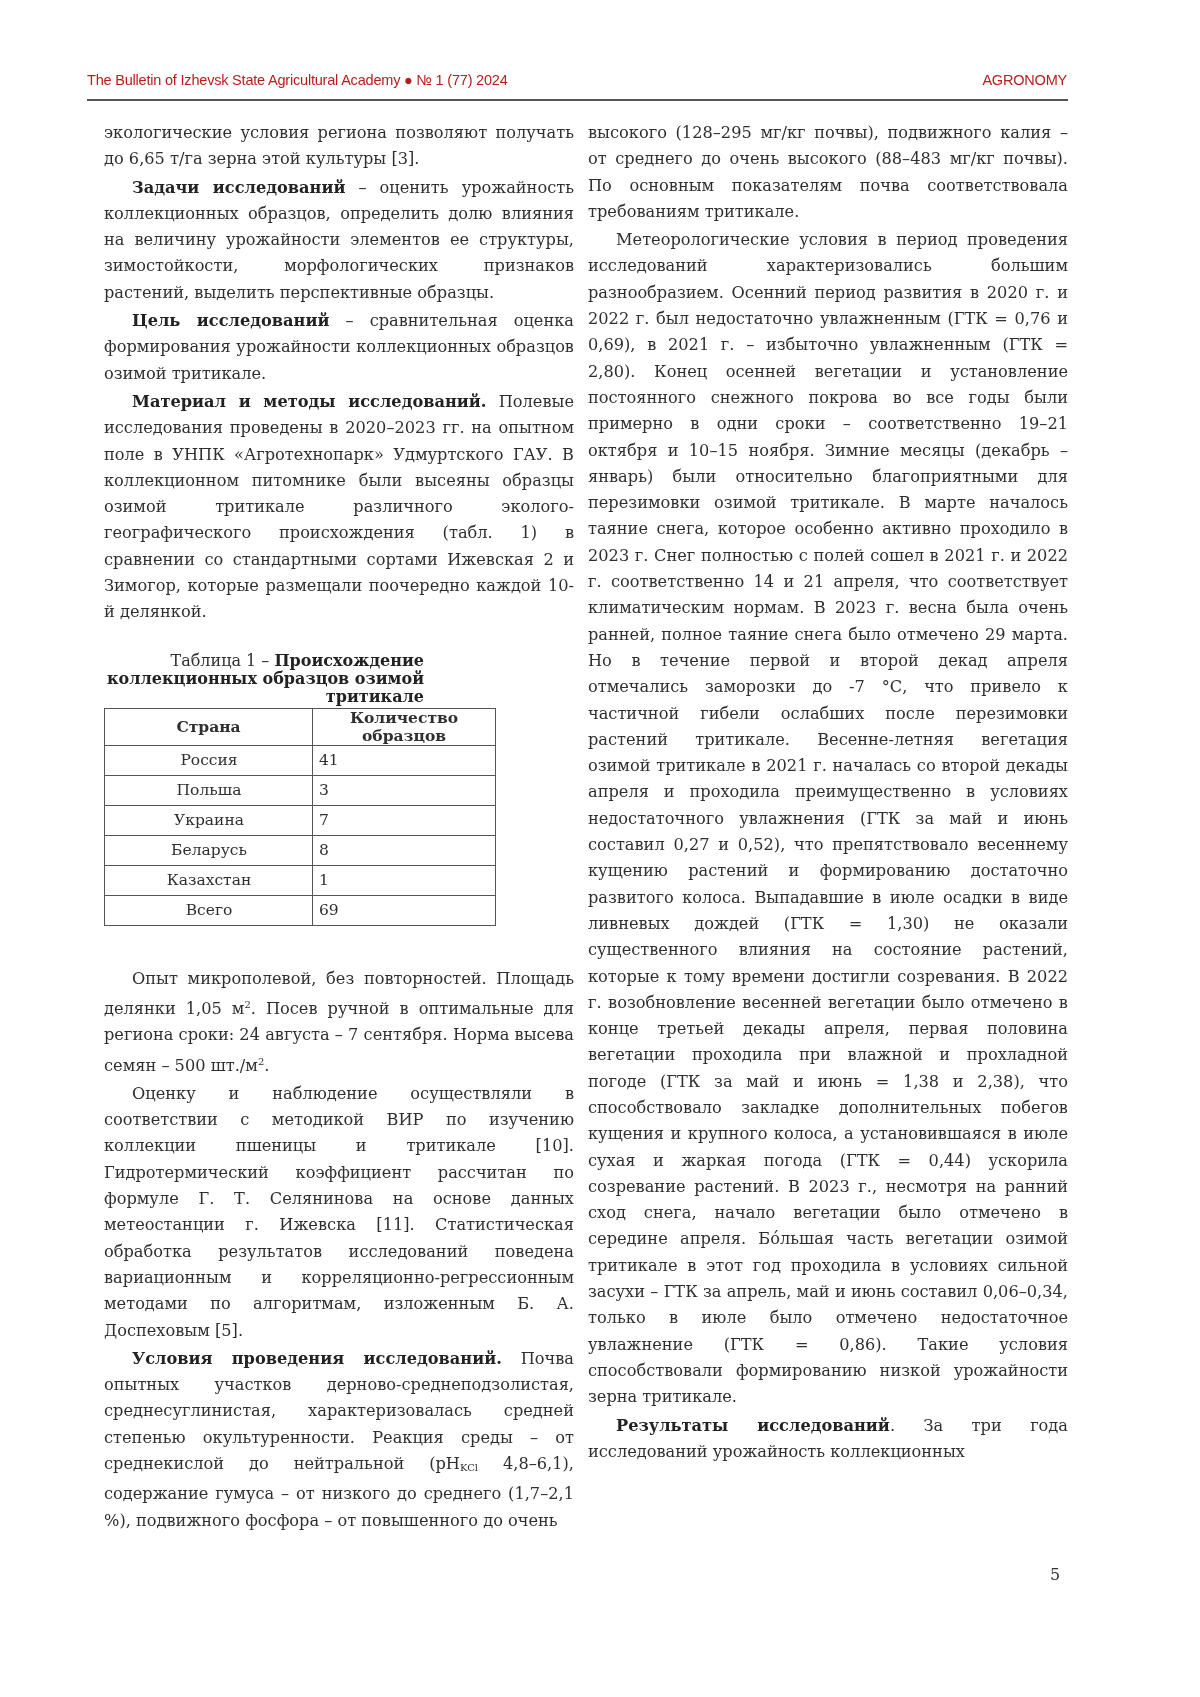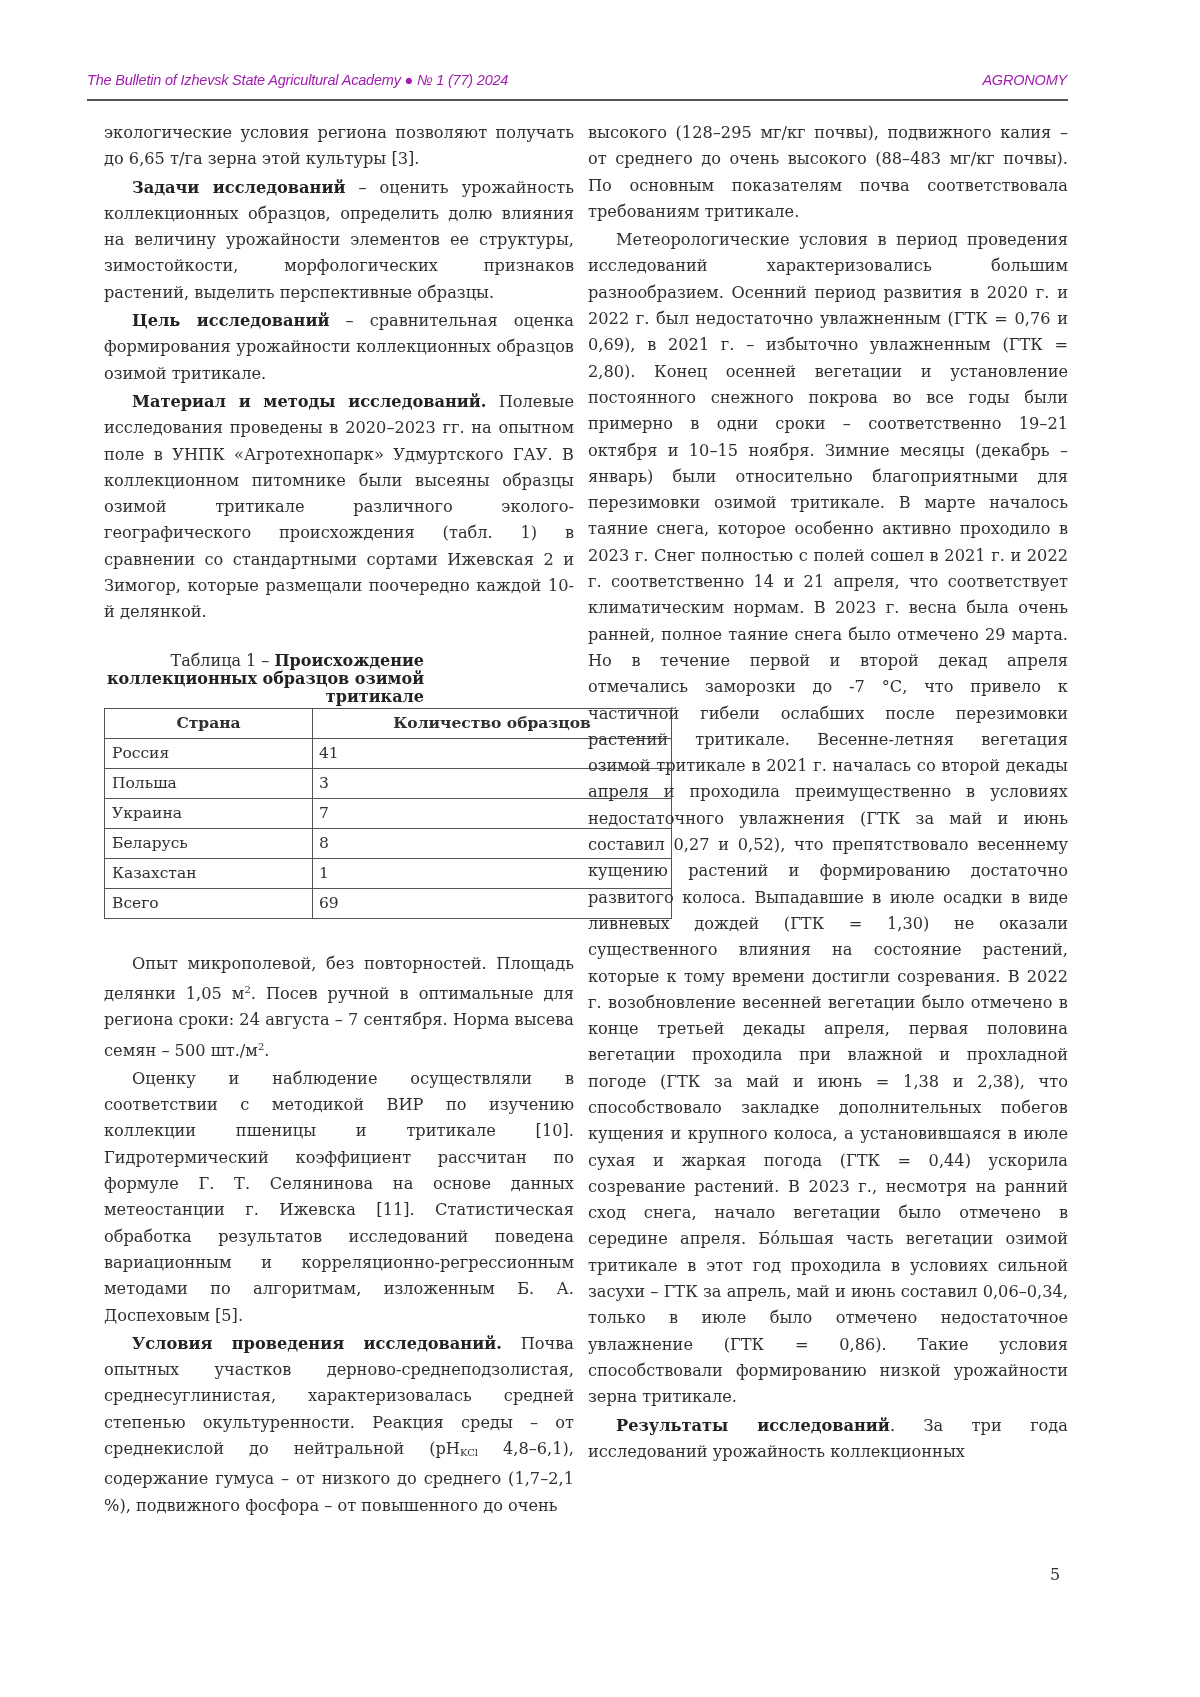--- a/index.html
+++ b/index.html
@@ -1,41 +1,41 @@
 <!DOCTYPE html>
 <html><head>
   <meta charset="utf-8">
   <style>
     html, body { margin: 0; padding: 0; background: #ffffff; }
     body { width: 1200px; height: 1697px; position: relative; overflow: hidden; color: #2b2b2b; }
     .running-head {
       position: absolute; left: 87px; top: 72px; width: 1000px; height: 24px;
-      font-family: "Liberation Sans", sans-serif; font-style: italic; font-size: 14.5px; color: #a21caf;
+      font-family: "Liberation Sans", sans-serif; font-size: 14.5px; color: #b91c1c;
       letter-spacing: -0.2px;
     }
     .running-head .journal { position: absolute; left: 0; top: 0; }
     .running-head .section { position: absolute; right: 20px; top: 0; }
     .head-rule { position: absolute; left: 87px; top: 99px; width: 981px; height: 2px; background: #555; }
 
     .col { position: absolute; top: 120px; font-family: "DejaVu Serif", serif; font-size: 16.2px; line-height: 26.3px; color: #2f2f2f; text-align: justify; }
     .col.left { left: 104px; width: 470px; }
     .col.right { left: 588px; width: 480px; top: 120px; }
     .col p { margin: 0 0 2px 0; text-indent: 28px; hyphens: manual; }
     .col p.noindent { text-indent: 0; }
     .col b { font-weight: bold; color: #222; }
     .sub { font-size: 10px; vertical-align: -2px; }
     .sup { font-size: 10px; vertical-align: 6px; }
 
     .table-caption { margin: 26px 0 2px 0; font-size: 16px; line-height: 18px; text-align: right; width: 320px; }
     .table-caption b { font-weight: bold; }
-    table.origin { border-collapse: collapse; width: 568px; font-size: 15.5px; line-height: 18px; margin-bottom: 32px; }
+    table.origin { border-collapse: collapse; width: 392px; font-size: 15.5px; line-height: 18px; margin-bottom: 40px; }
     table.origin th, table.origin td { border: 1.5px solid #555; height: 29px; padding: 0 6px; }
     table.origin th { font-weight: bold; text-align: center; }
     table.origin th:first-child { width: 195px; }
-    table.origin td.country { text-align: left; padding-left: 7px; }
+    table.origin td.country { text-align: center; padding-left: 7px; }
     table.origin td.count { text-align: left; }
 
     .page-number { position: absolute; left: 1050px; top: 1565px; font-family: "DejaVu Serif", serif; font-size: 16px; color: #333; }
   </style>
 </head>
 <body>
 
 <div class="running-head">
   <span class="journal">The Bulletin of Izhevsk State Agricultural Academy ● № 1 (77) 2024</span>
   <span class="section">AGRONOMY</span>

